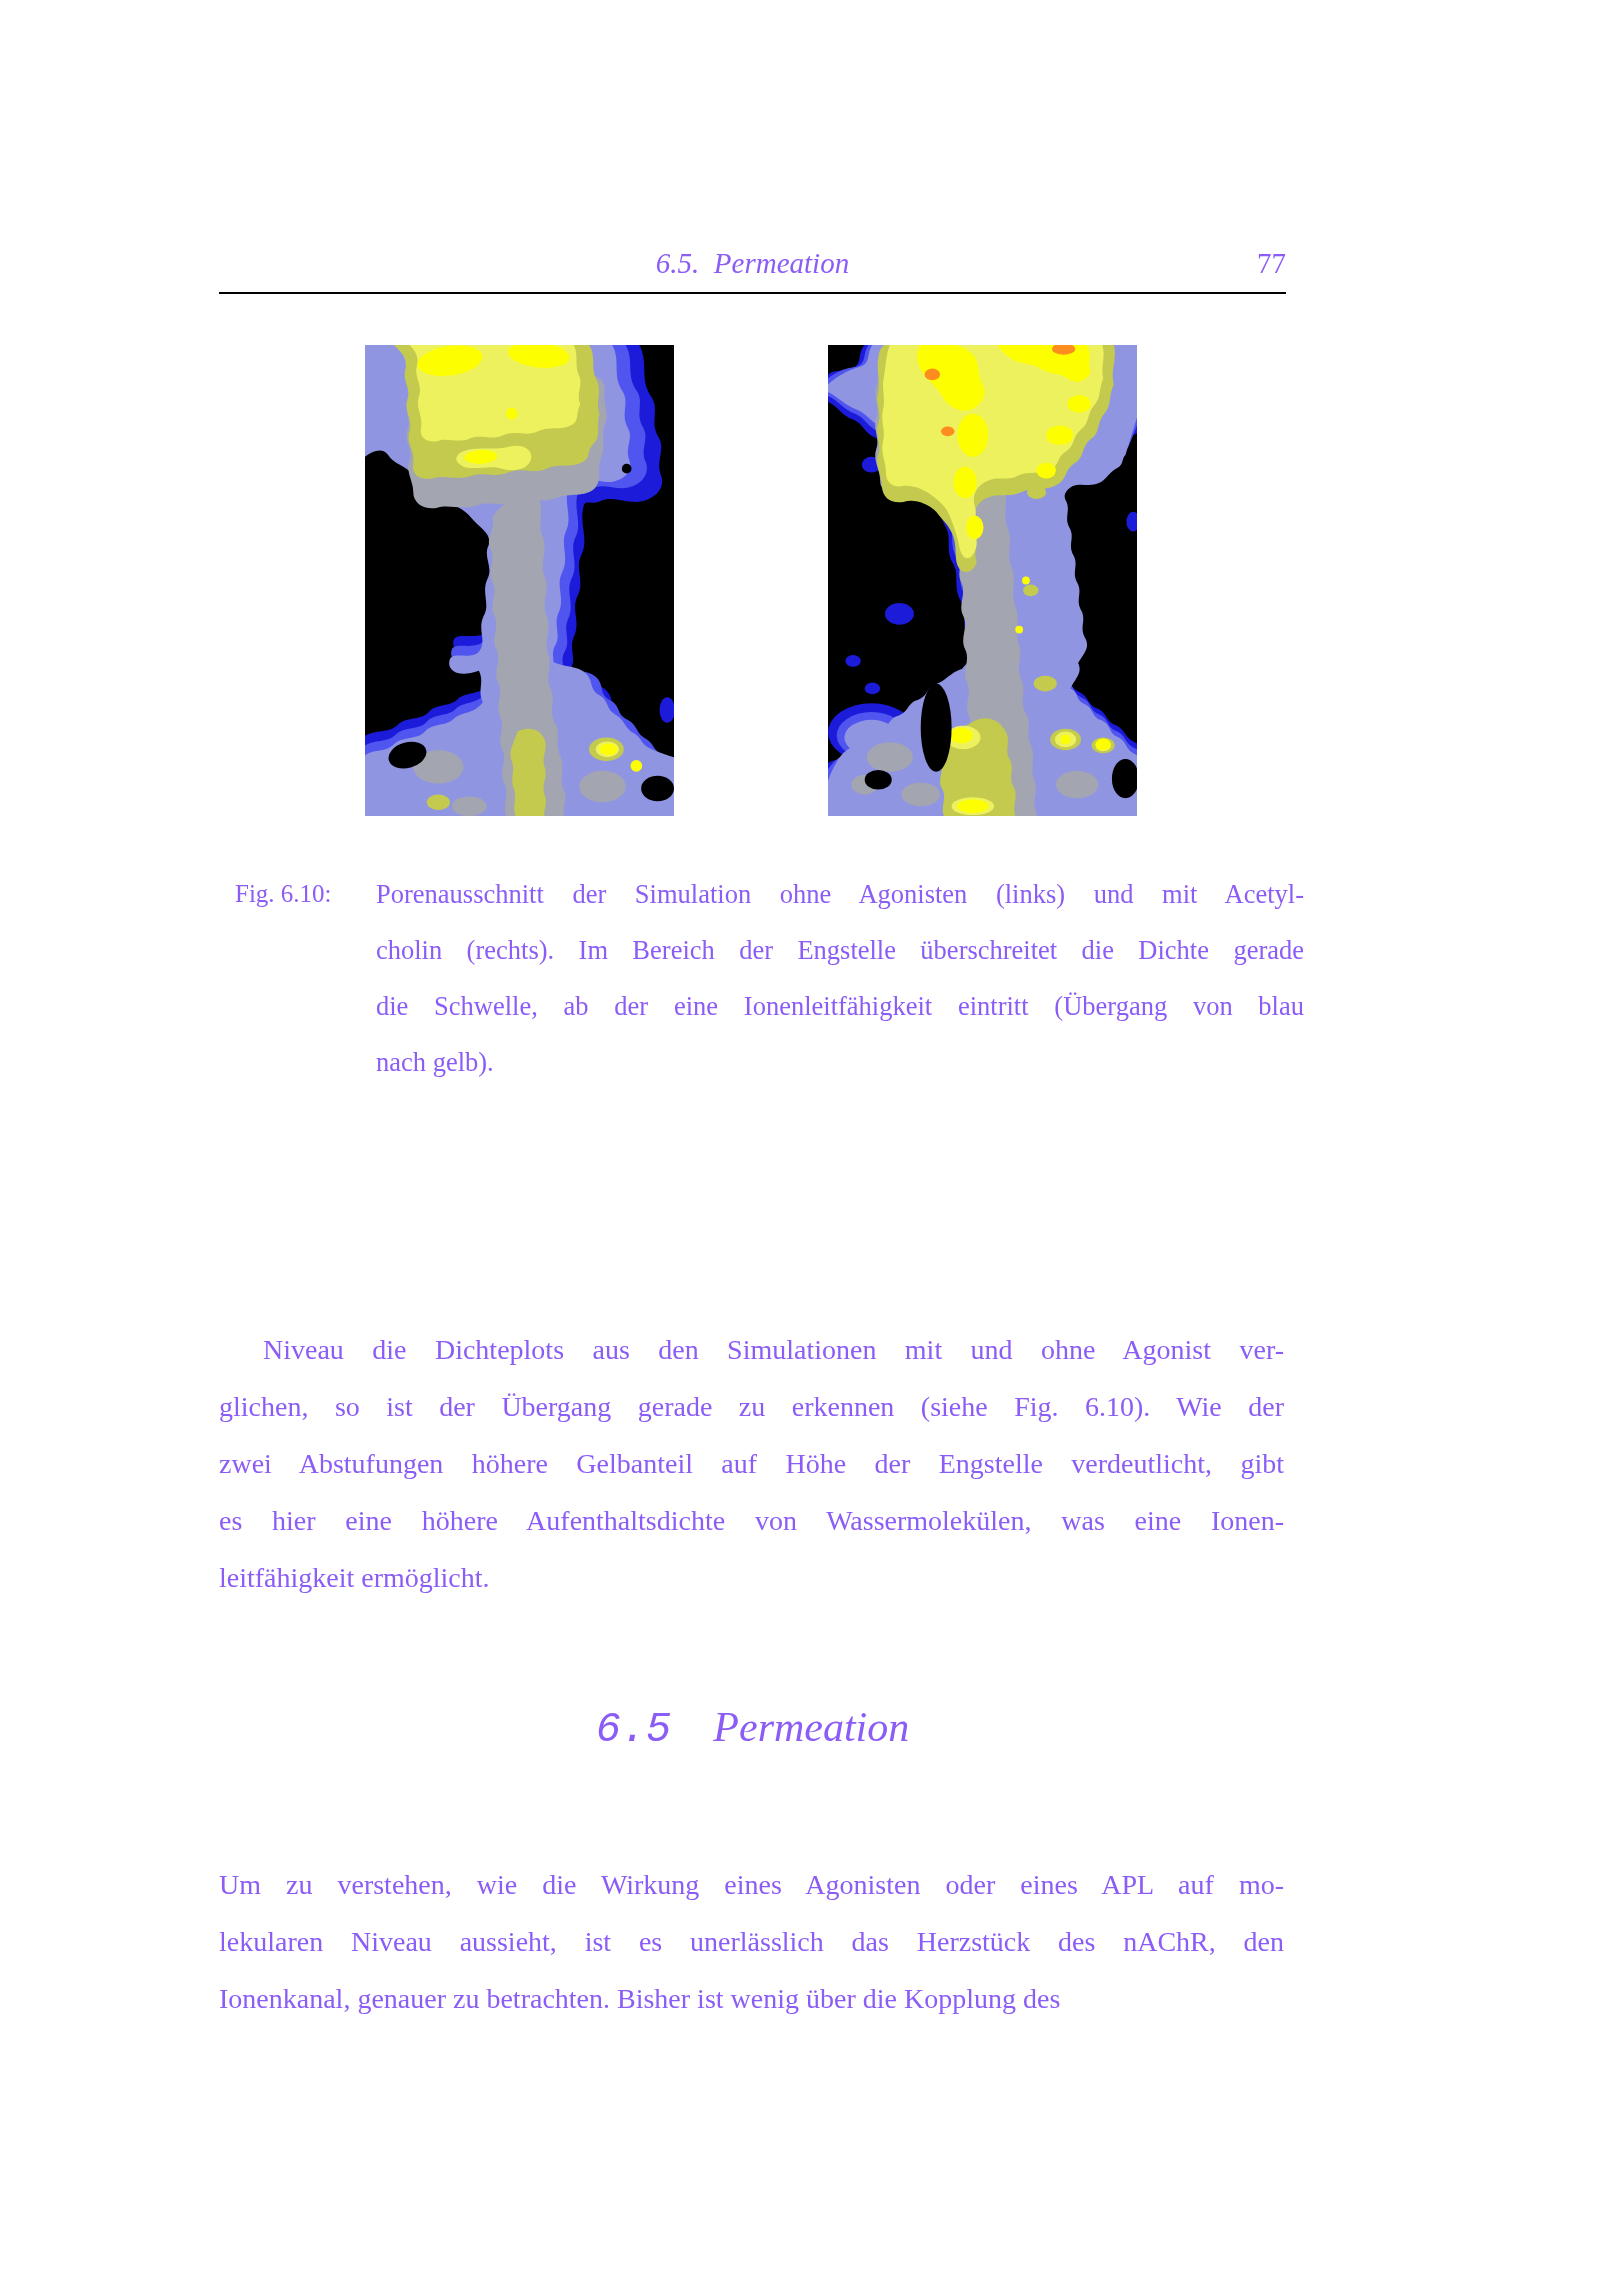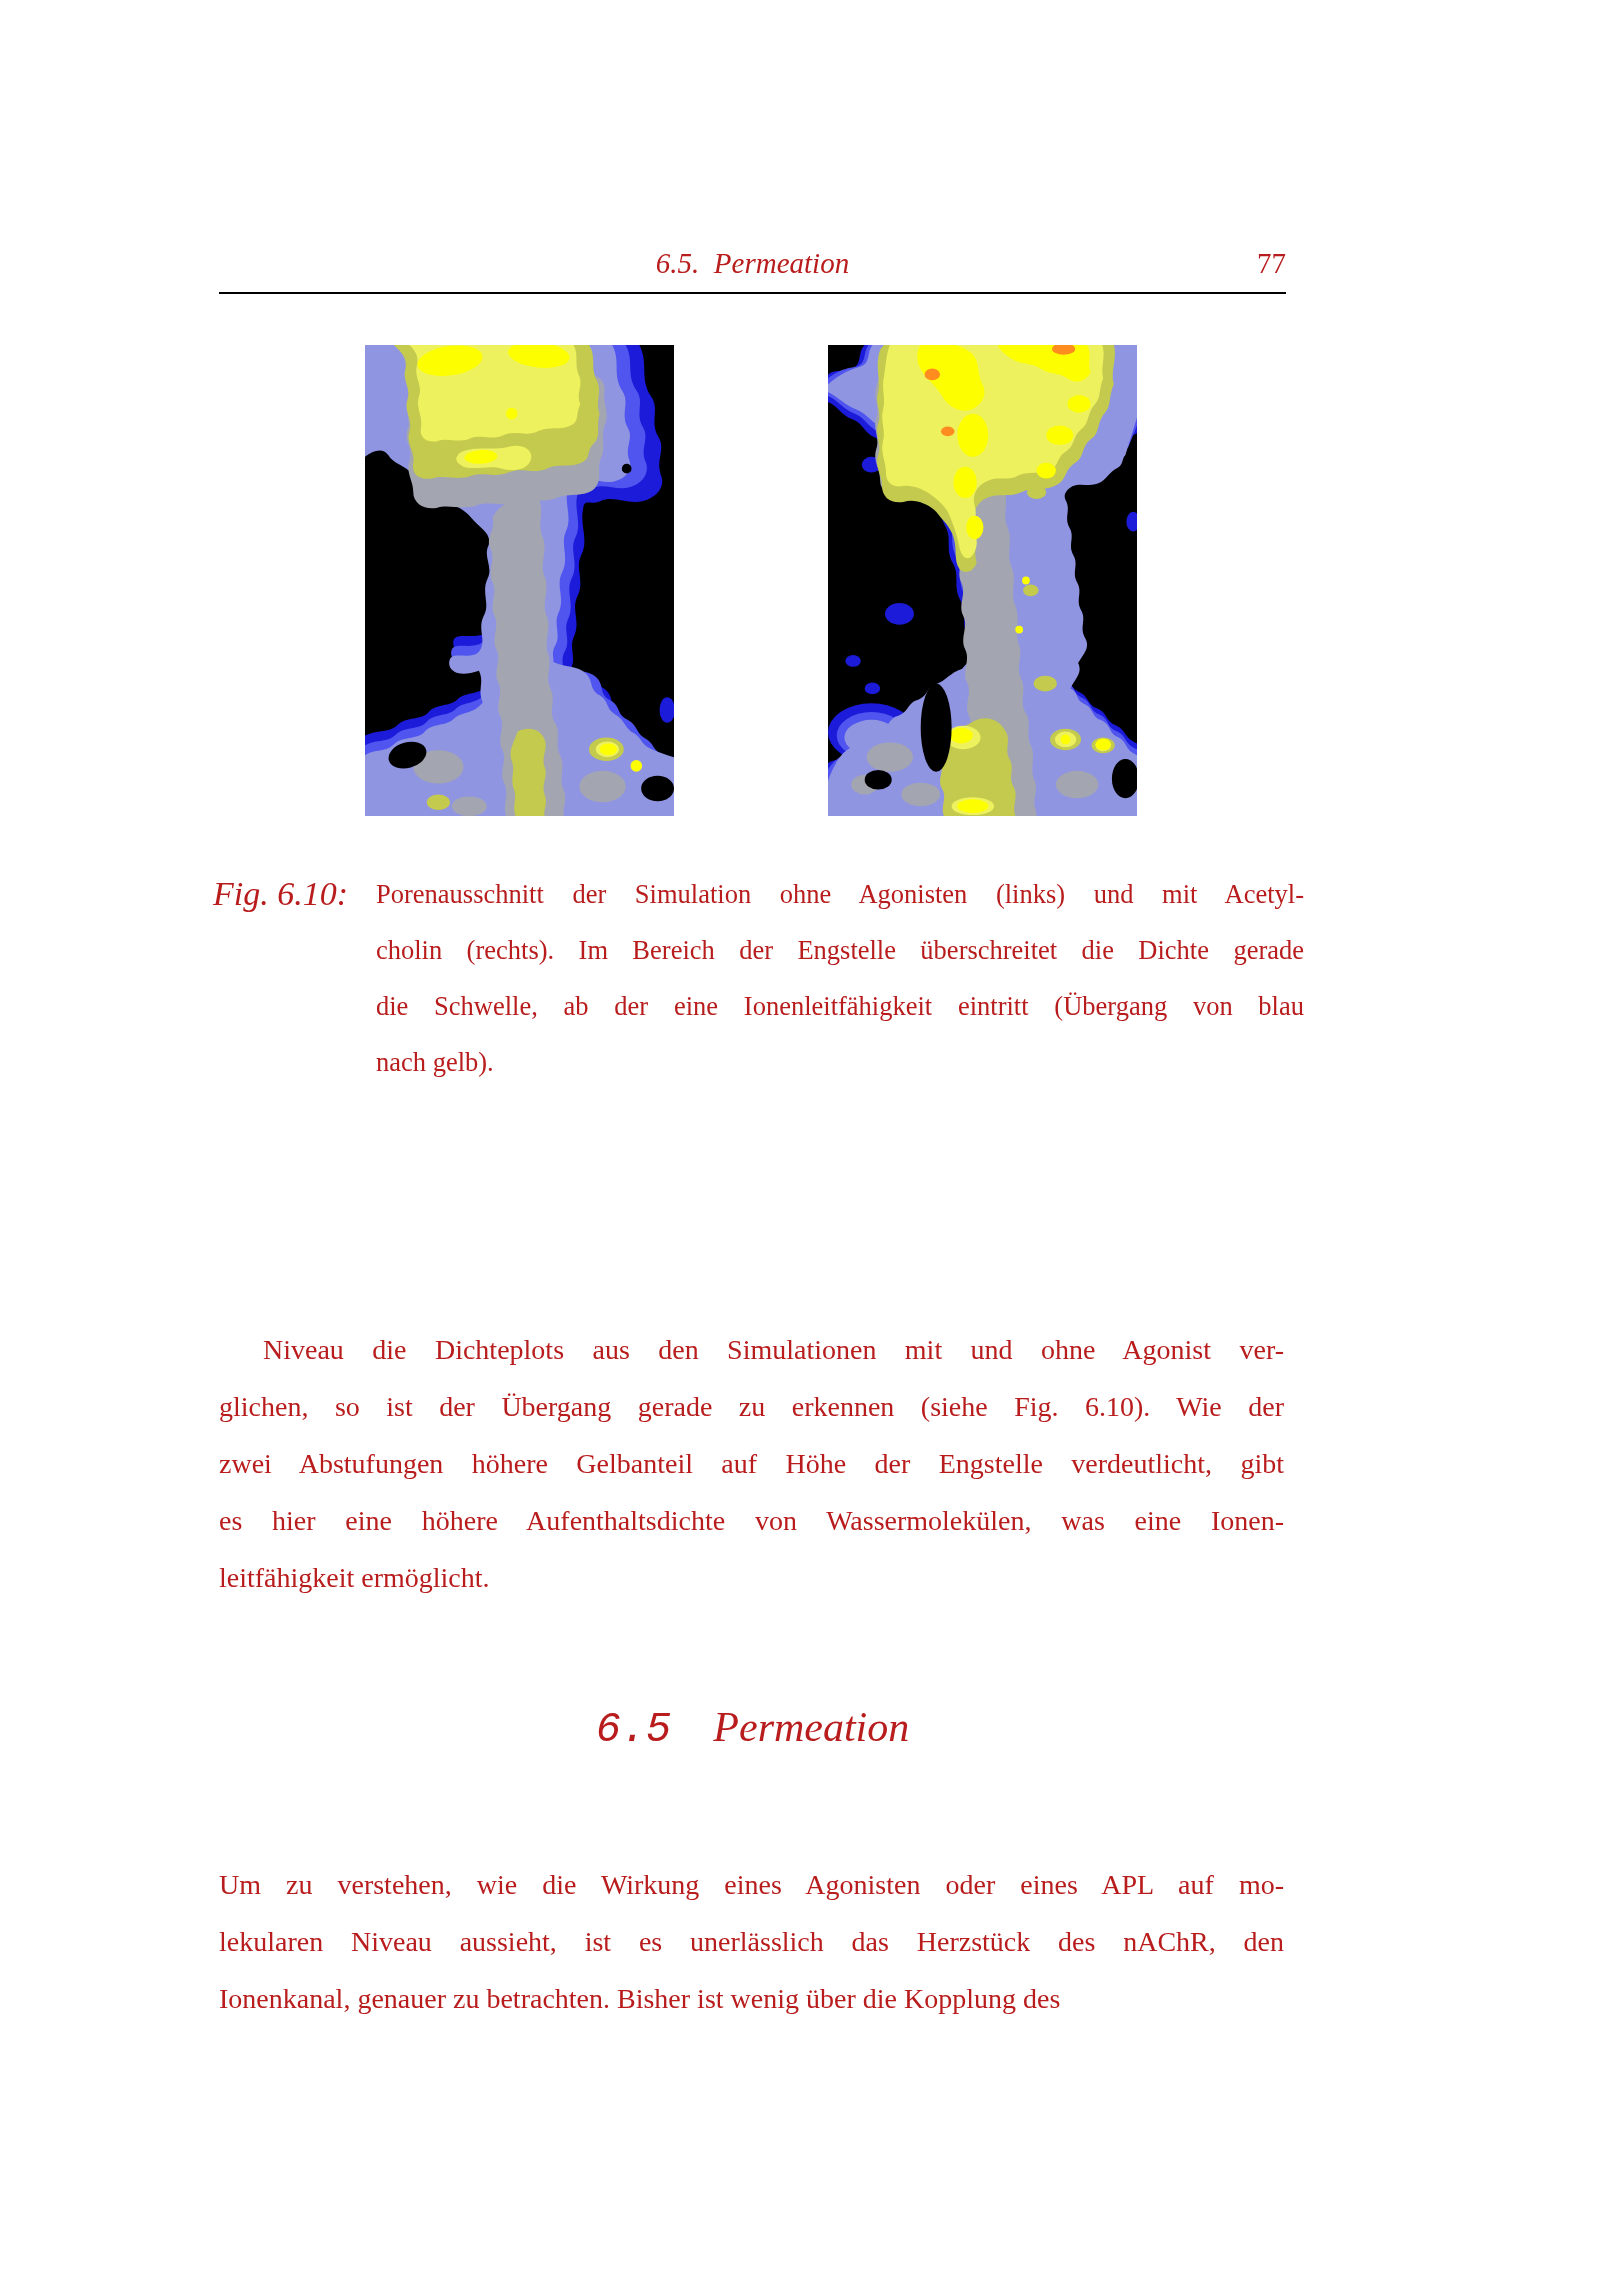--- a/index.html
+++ b/index.html
@@ -1,32 +1,32 @@
 <!DOCTYPE html>
 <html style="--black: #000000; --blue-dark: #1b1bd9; --blue-medium: #4f55ee; --blue-light: #9095e2; --gray: #a3a6b0; --olive: #c3ca4d; --yellow-pale: #eef15e; --yellow-bright: #fdff00; --orange: #ff8c1e;"><head>
 <meta charset="utf-8">
 <style>
   html,body{margin:0;padding:0;background:#888;}
   #page{
     position:relative;width:1620px;height:2293px;background:#ffffff;
-    font-family:"Liberation Serif","DejaVu Serif",serif;color:#b91c1c;
+    font-family:"Liberation Serif","DejaVu Serif",serif;color:#8b5cf6;
     overflow:hidden;margin:0 auto;
   }
   
   #running-head{position:absolute;top:247px;left:219px;width:1067px;height:39px;}
   #running-title{position:absolute;left:0;right:0;text-align:center;font-style:italic;font-size:29px;white-space:pre;}
   #page-number{position:absolute;right:0;top:0;font-size:29px;text-align:right;}
   #head-rule{position:absolute;top:292px;left:219px;width:1067px;height:2px;background:#000;}
   
   .density-panel{position:absolute;top:345px;width:309px;height:471px;}
   #panel-left{left:365px;}
   #panel-right{left:828px;}
   .density-panel svg{width:309px;height:471px;display:block;}
   
-  #caption-label{position:absolute;left:213px;top:866px;font-style:italic;font-size:34px;line-height:56px;}
+  #caption-label{position:absolute;left:235px;top:866px;font-size:25px;line-height:56px;}
   #caption-lines{position:absolute;left:376px;top:866px;width:928px;font-size:26.5px;}
   .cap-line{height:56px;line-height:56px;text-align:justify;text-align-last:justify;overflow:hidden;white-space:nowrap;}
   .cap-line.plain{text-align-last:left;}
   
   .para{position:absolute;left:219px;width:1065px;font-size:28px;}
   .b-line{height:57px;line-height:57px;text-align:justify;text-align-last:justify;overflow:hidden;white-space:nowrap;}
   .b-line.plain{text-align-last:left;}
   .b-line.indent{padding-left:44px;}
   #para-1{top:1137px;}
   #para-2{top:1321px;}

